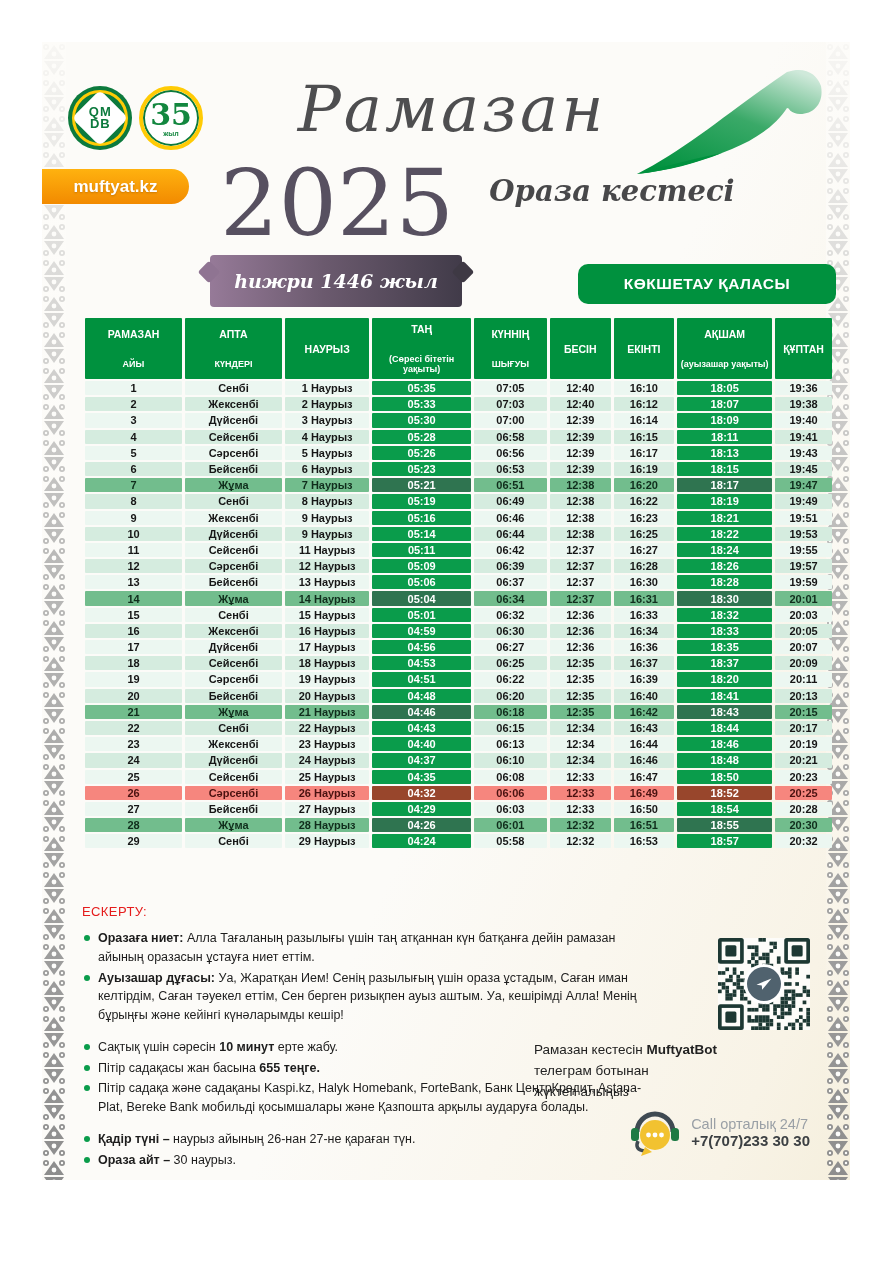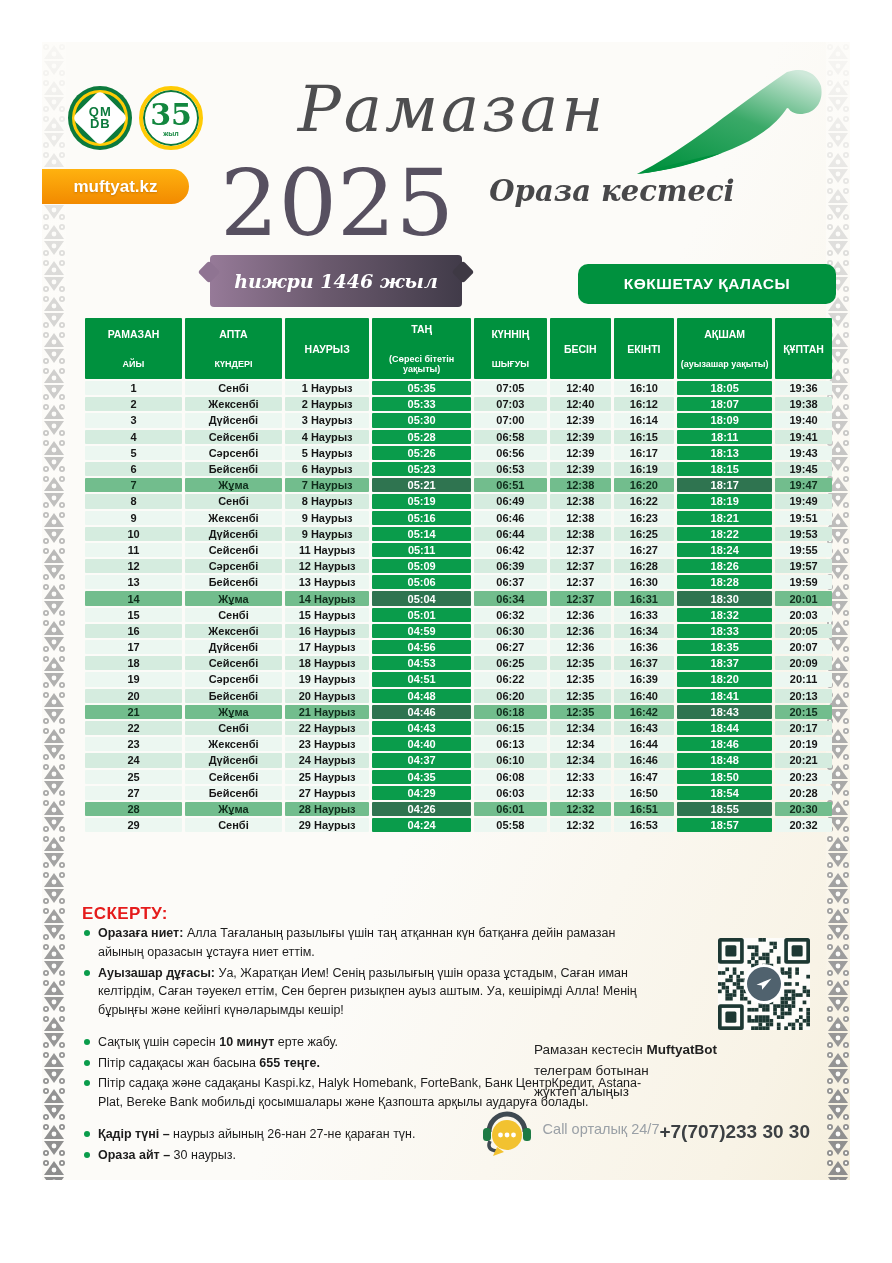--- a/index.html
+++ b/index.html
@@ -65,38 +65,38 @@
   tr.row-a td.time-hl,tr.row-b td.time-hl{background:var(--timecell);color:#fff}
   tr.row-friday td{background:var(--friday);color:#102d1c}
   tr.row-friday td.time-hl{background:var(--fridayDark);color:#fff}
   tr.row-qadir td{background:var(--qadir);color:#4a1210}
   tr.row-qadir td.time-hl{background:var(--qadirDark);color:#fff}
   col.c-day{width:101px}col.c-week{width:101px}col.c-date{width:88px}col.c-tan{width:104px}
   col.c-sun{width:76px}col.c-bes{width:63px}col.c-eki{width:63px}col.c-aks{width:99px}col.c-qup{width:58px}
 
   
   .notes{position:absolute;left:40px;top:862px;width:565px}
-  .notes h2{color:var(--red);font-size:17px;font-weight:bold;letter-spacing:.4px;}
+  .notes h2{color:var(--red);font-size:13px;font-weight:normal;letter-spacing:.4px;margin-bottom:10px}
   .note-group{margin-bottom:13px}
   .note{display:flex;margin-bottom:2px}
   .dot{flex:0 0 6px;width:6px;height:6px;border-radius:50%;background:var(--timecell);margin:6px 8px 0 2px}
   .note-text{font-size:12.5px;line-height:1.5;color:var(--ink)}
   .note-text .b{font-weight:bold}
 
   
   .qr-box{position:absolute;right:40px;top:896px;width:92px;height:92px}
   .qr-box .tg{position:absolute;left:29px;top:29px;width:34px;height:34px;border-radius:50%;
     background:#50626e;display:flex;align-items:center;justify-content:center;box-shadow:0 0 0 3px #fff}
   .qr-caption{position:absolute;right:36px;top:998px;width:280px;
     font-size:13.5px;line-height:1.55;color:#222}
   .qr-caption .b{font-weight:bold}
   .call{position:absolute;right:40px;top:1062px;display:flex;align-items:center;gap:10px}
-  .call .txt{display:flex;flex-direction:row}
+  .call .txt{display:flex;flex-direction:column}
   .call .lbl{font-size:14.5px;color:#9aa0a6}
-  .call .ph{font-size:19px;font-weight:bold;color:#3c4043}
+  .call .ph{font-size:15px;font-weight:bold;color:#3c4043}
 </style>
 </head>
 <body>
 
 <div class="stage">
   <div class="poster">
 
     <svg class="orn left" width="24" height="1138">
       <defs>
         <pattern id="kazL" width="24" height="36" patternUnits="userSpaceOnUse">
@@ -504,20 +504,31 @@
           <tr class="row-a">
             <td>25</td>
             <td>Сейсенбі</td>
             <td>25 Наурыз</td>
             <td class="time-hl">04:35</td>
             <td>06:08</td>
             <td>12:33</td>
             <td>16:47</td>
             <td class="time-hl">18:50</td>
             <td>20:23</td>
+          </tr>
+          <tr class="row-qadir">
+            <td>26</td>
+            <td>Сәрсенбі</td>
+            <td>26 Наурыз</td>
+            <td class="time-hl">04:32</td>
+            <td>06:06</td>
+            <td>12:33</td>
+            <td>16:49</td>
+            <td class="time-hl">18:52</td>
+            <td>20:25</td>
           </tr>
           <tr class="row-a">
             <td>27</td>
             <td>Бейсенбі</td>
             <td>27 Наурыз</td>
             <td class="time-hl">04:29</td>
             <td>06:03</td>
             <td>12:33</td>
             <td>16:50</td>
             <td class="time-hl">18:54</td>

